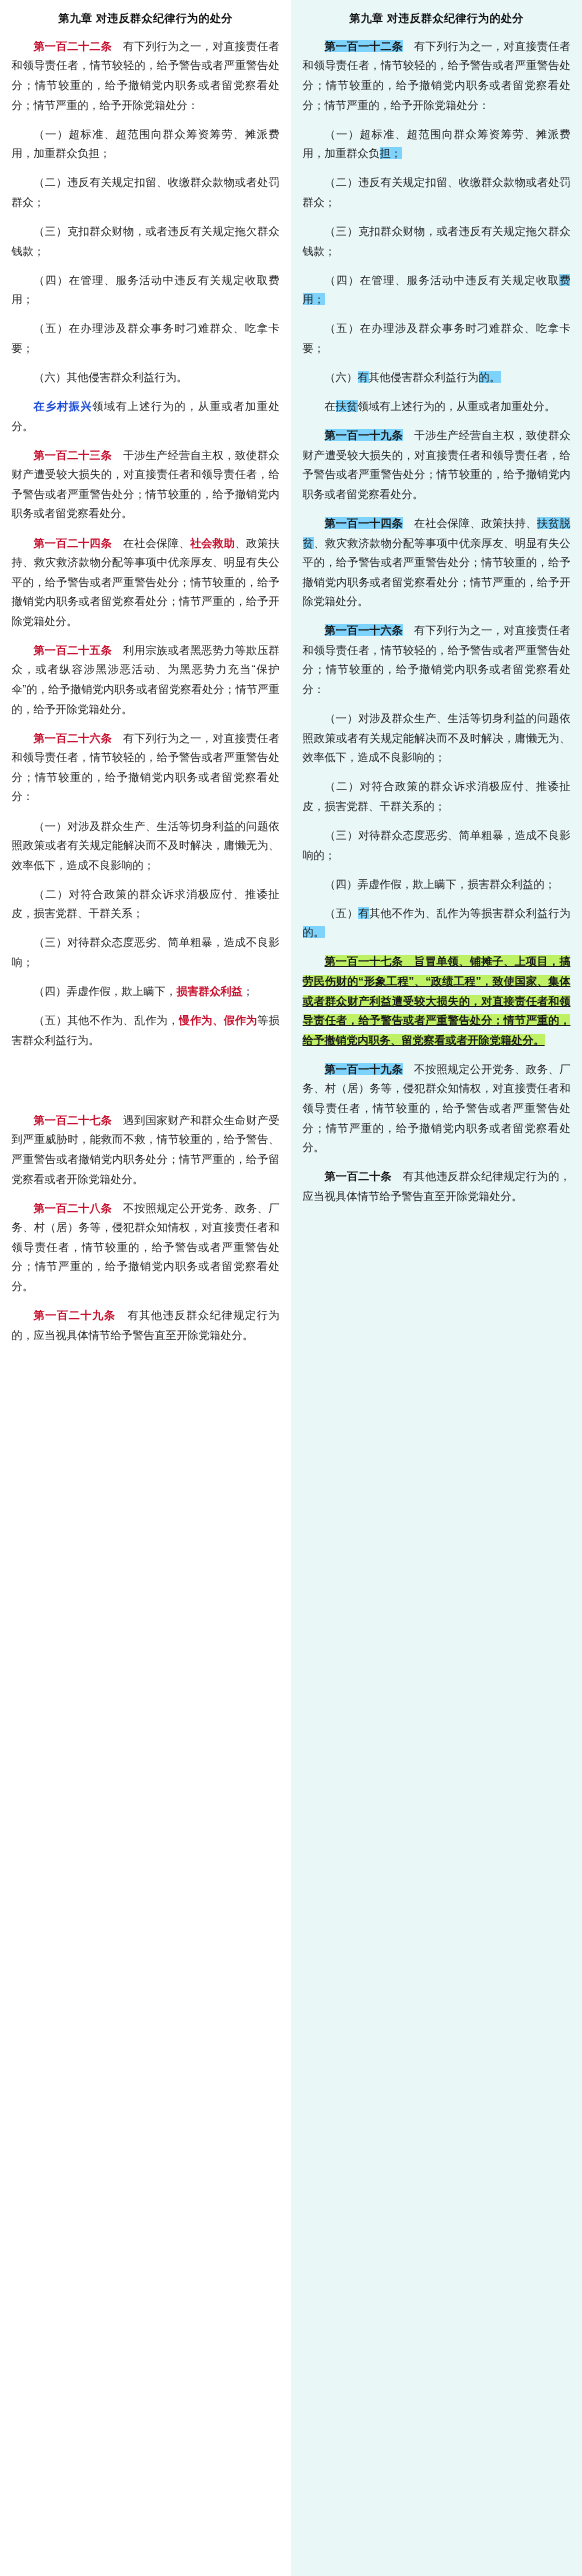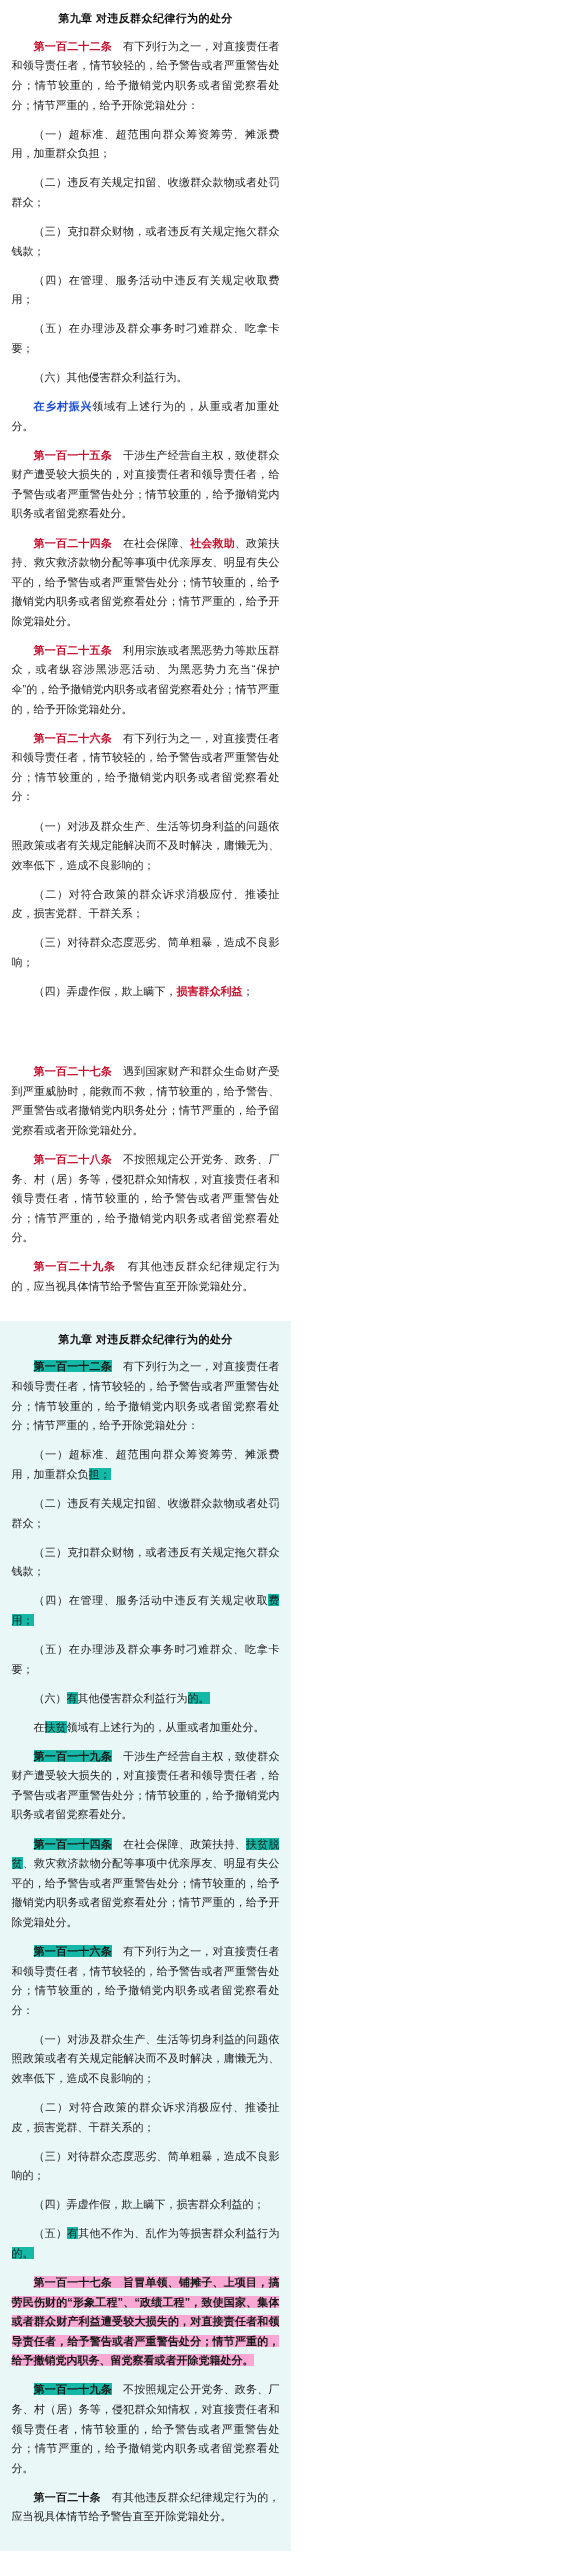--- a/index.html
+++ b/index.html
@@ -8,21 +8,21 @@
     background: #ffffff;
   }
   body {
     width: 582px;
     font-family: "Liberation Sans", "DejaVu Sans", sans-serif;
   }
   .page {
     width: 582px;
     min-height: 2576px;
     display: flex;
-    flex-direction: column;
+    flex-direction: row;
     box-sizing: border-box;
   }
   .col {
     width: 291px;
     box-sizing: border-box;
     padding: 10.2px 11.6px 14.6px 11.6px;
   }
   .col.left {
     background: #ffffff;
   }
@@ -47,24 +47,25 @@
     text-justify: inter-ideograph;
   }
   .para.indent {
     text-indent: 2em;
   }
   .art {
     font-weight: bold;
   }
   
   .hl {
-    background: #14b8a6;
+    background: #7dd3fc;
   }
   .hl-soft {
-    background: #f9a8d4;
+    background: #bef264;
+    text-decoration: underline;
   }
   .red {
     color: #c8102e;
     font-weight: bold;
   }
   .blue {
     color: #1f4fd8;
     font-weight: bold;
     font-family: Liberation Serif, serif;
   }
@@ -82,28 +83,29 @@
     <div class="chapter-title">第九章  对违反群众纪律行为的处分</div>
     <div id="left-body">
         <p class="para indent"><span class="art red">第一百二十二条</span><span>　有下列行为之一，对直接责任者和领导责任者，情节较轻的，给予警告或者严重警告处分；情节较重的，给予撤销党内职务或者留党察看处分；情节严重的，给予开除党籍处分：</span></p>
         <p class="para indent"><span>（一）超标准、超范围向群众筹资筹劳、摊派费用，加重群众负担；</span></p>
         <p class="para indent"><span>（二）违反有关规定扣留、收缴群众款物或者处罚群众；</span></p>
         <p class="para indent"><span>（三）克扣群众财物，或者违反有关规定拖欠群众钱款；</span></p>
         <p class="para indent"><span>（四）在管理、服务活动中违反有关规定收取费用；</span></p>
         <p class="para indent"><span>（五）在办理涉及群众事务时刁难群众、吃拿卡要；</span></p>
         <p class="para indent"><span>（六）其他侵害群众利益行为。</span></p>
         <p class="para indent"><span class="blue">在乡村振兴</span><span>领域有上述行为的，从重或者加重处分。</span></p>
-        <p class="para indent"><span class="art red">第一百一十五条</span><span>　干涉生产经营自主权，致使群众财产遭受较大损失的，对直接责任者和领导责任者，给予警告或者严重警告处分；情节较重的，给予撤销党内职务或者留党察看处分。</span></p>
+        <p class="para indent"><span class="art red">第一百二十三条</span><span>　干涉生产经营自主权，致使群众财产遭受较大损失的，对直接责任者和领导责任者，给予警告或者严重警告处分；情节较重的，给予撤销党内职务或者留党察看处分。</span></p>
         <p class="para indent"><span class="art red">第一百二十四条</span><span>　在社会保障、</span><span class="red">社会救助</span><span>、政策扶持、救灾救济款物分配等事项中优亲厚友、明显有失公平的，给予警告或者严重警告处分；情节较重的，给予撤销党内职务或者留党察看处分；情节严重的，给予开除党籍处分。</span></p>
         <p class="para indent"><span class="art red">第一百二十五条</span><span>　利用宗族或者黑恶势力等欺压群众，或者纵容涉黑涉恶活动、为黑恶势力充当“保护伞”的，给予撤销党内职务或者留党察看处分；情节严重的，给予开除党籍处分。</span></p>
         <p class="para indent"><span class="art red">第一百二十六条</span><span>　有下列行为之一，对直接责任者和领导责任者，情节较轻的，给予警告或者严重警告处分；情节较重的，给予撤销党内职务或者留党察看处分：</span></p>
         <p class="para indent"><span>（一）对涉及群众生产、生活等切身利益的问题依照政策或者有关规定能解决而不及时解决，庸懒无为、效率低下，造成不良影响的；</span></p>
         <p class="para indent"><span>（二）对符合政策的群众诉求消极应付、推诿扯皮，损害党群、干群关系；</span></p>
         <p class="para indent"><span>（三）对待群众态度恶劣、简单粗暴，造成不良影响；</span></p>
         <p class="para indent"><span>（四）弄虚作假，欺上瞒下，</span><span class="red">损害群众利益</span><span>；</span></p>
+        <p class="para indent"><span>（五）其他不作为、乱作为，</span><span class="red">慢作为、假作为</span><span>等损害群众利益行为。</span></p>
         <span class="spacer-xl"></span>
         <p class="para indent"><span class="art red">第一百二十七条</span><span>　遇到国家财产和群众生命财产受到严重威胁时，能救而不救，情节较重的，给予警告、严重警告或者撤销党内职务处分；情节严重的，给予留党察看或者开除党籍处分。</span></p>
         <p class="para indent"><span class="art red">第一百二十八条</span><span>　不按照规定公开党务、政务、厂务、村（居）务等，侵犯群众知情权，对直接责任者和领导责任者，情节较重的，给予警告或者严重警告处分；情节严重的，给予撤销党内职务或者留党察看处分。</span></p>
         <p class="para indent"><span class="art red">第一百二十九条</span><span>　有其他违反群众纪律规定行为的，应当视具体情节给予警告直至开除党籍处分。</span></p>
       </div>
   </div>
 
   <div class="col right">
     <div class="chapter-title">第九章  对违反群众纪律行为的处分</div>
     <div id="right-body">

